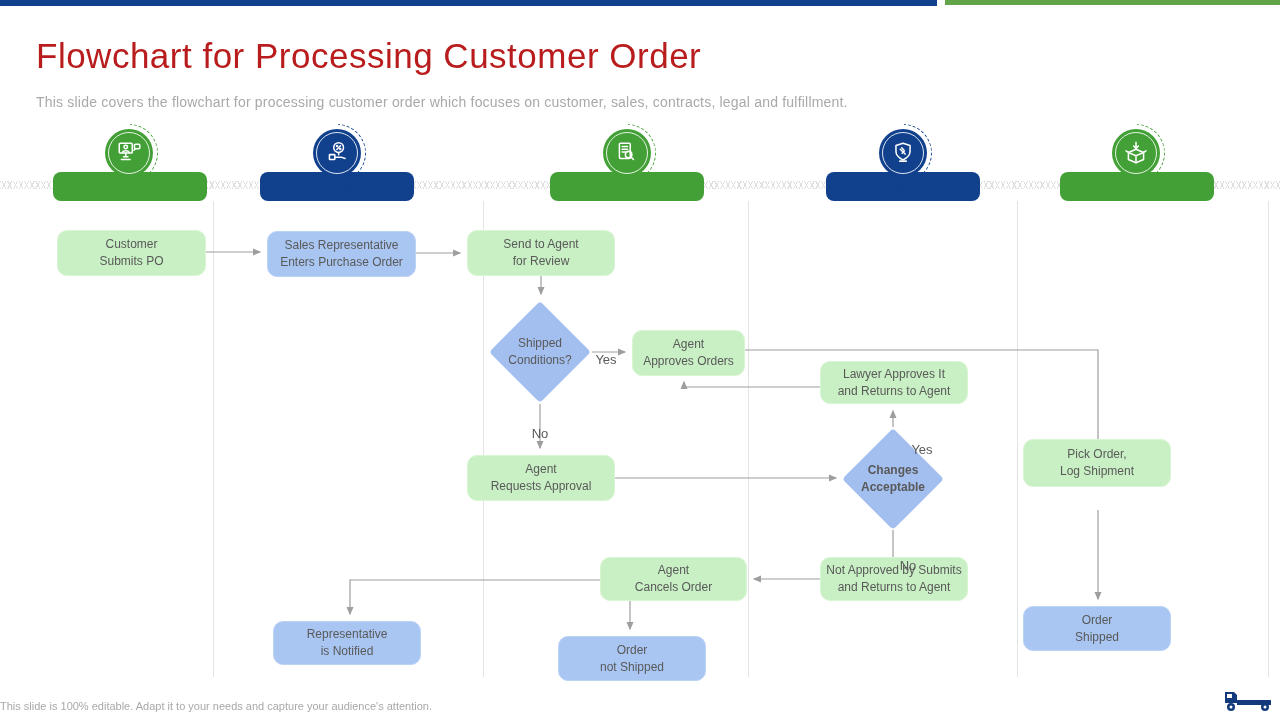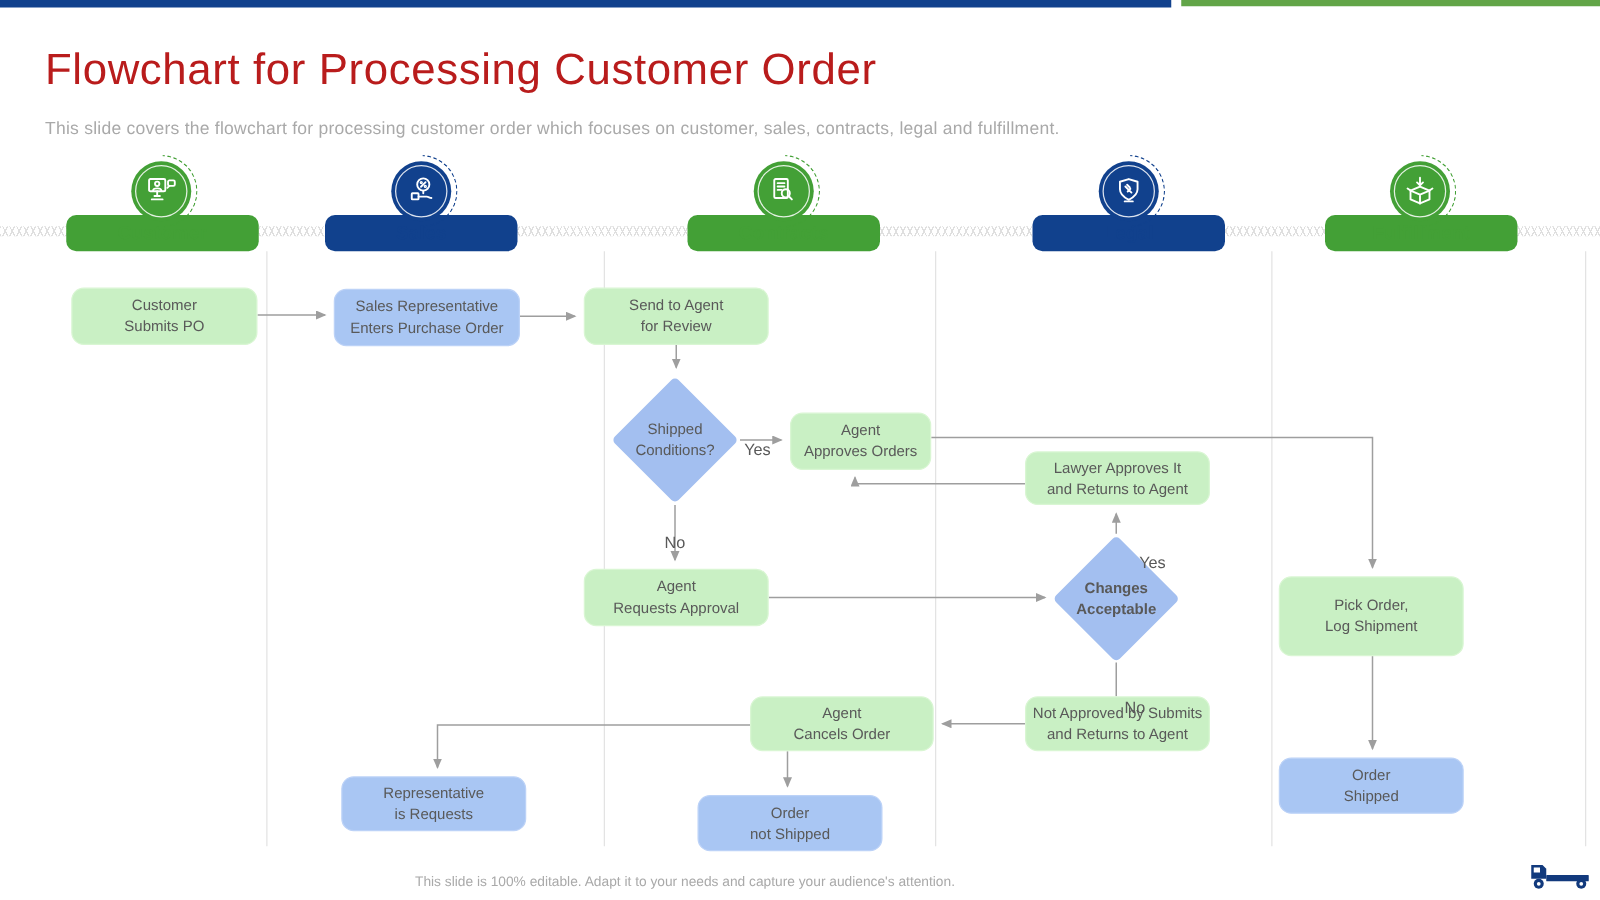--- a/index.html
+++ b/index.html
@@ -7,21 +7,21 @@
   body { font-family:"Liberation Sans", sans-serif; background:#fff; position:relative; overflow:hidden; }
   .abs { position:absolute; }
 
   
   .bar-navy { left:0; top:0; width:937px; height:6px; }
   .bar-green { left:945px; top:0; width:335px; height:5px; }
 
   
   .title { left:36px; top:36px; font-size:35px; font-weight:400; color:#b91c1c; letter-spacing:.5px; }
   .subtitle { left:36px; top:94px; font-size:14px; color:#a9a9a9; letter-spacing:.2px; }
-  .footer { left:0; top:700px; width:1096px; text-align:center; font-size:11px; color:#a9a9a9; }
+  .footer { left:0; top:700px; width:1096px; text-align:left; font-size:11px; color:#a9a9a9; }
 
   
   .zigzag { left:0; top:181px; width:1280px; height:8px;
     background:
       repeating-linear-gradient(63deg, #d8d8d8 0 1px, transparent 1px 5px),
       repeating-linear-gradient(117deg, #d8d8d8 0 1px, transparent 1px 5px);
     opacity:.8; }
 
   
   .lane-sep { top:201px; width:1px; height:476px; background:#e3e3e3; }
@@ -183,28 +183,28 @@
 and Returns to Agent</div>
 
 <div class="abs diamond-wrap" style="left:841px; top:427px;font-weight:bold;">
   <div class="diamond-shape"></div>
   <div class="diamond-label">Changes
 Acceptable</div>
 </div>
 
 <div class="abs node node-green" style="left:467px;  top:455px; width:148px; height:46px;">Agent
 Requests Approval</div>
-<div class="abs node node-green" style="left:1023px; top:461px; width:148px; height:64px;">Pick Order,
+<div class="abs node node-green" style="left:1023px; top:439px; width:148px; height:48px;">Pick Order,
 Log Shipment</div>
 <div class="abs node node-green" style="left:600px;  top:557px; width:147px; height:44px;">Agent
 Cancels Order</div>
 <div class="abs node node-green" style="left:820px;  top:557px; width:148px; height:44px;">Not Approved by Submits
 and Returns to Agent</div>
 <div class="abs node node-blue" style="left:273px;  top:621px; width:148px; height:44px;">Representative
-is Requests</div>
+is Notified</div>
 <div class="abs node node-blue" style="left:558px;  top:636px; width:148px; height:45px;">Order
 not Shipped</div>
 <div class="abs node node-blue" style="left:1023px; top:606px; width:148px; height:45px;">Order
 Shipped</div>
 
 <div class="abs edge-label" style="left:586px; top:328px;">Yes</div>
 <div class="abs edge-label" style="left:520px; top:402px;">No</div>
 <div class="abs edge-label" style="left:902px; top:418px;">Yes</div>
 <div class="abs edge-label" style="left:888px; top:534px;">No</div>
 

